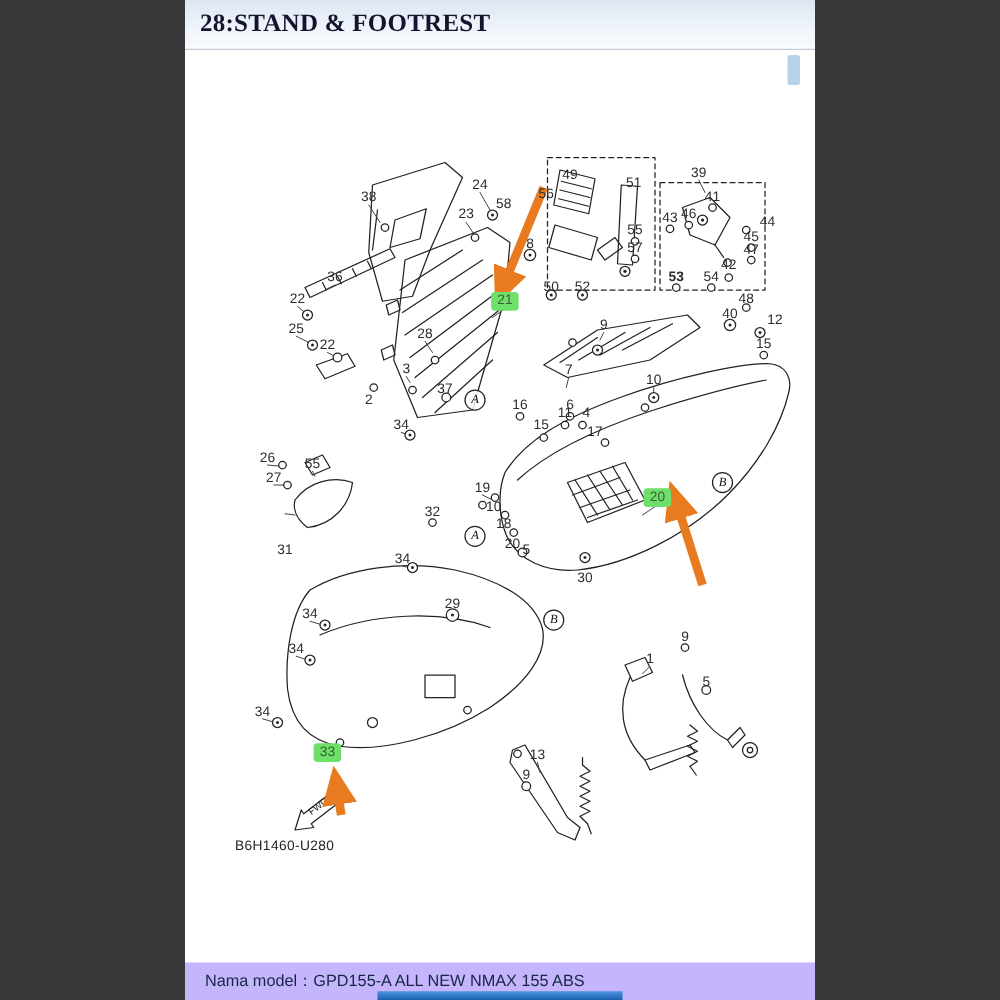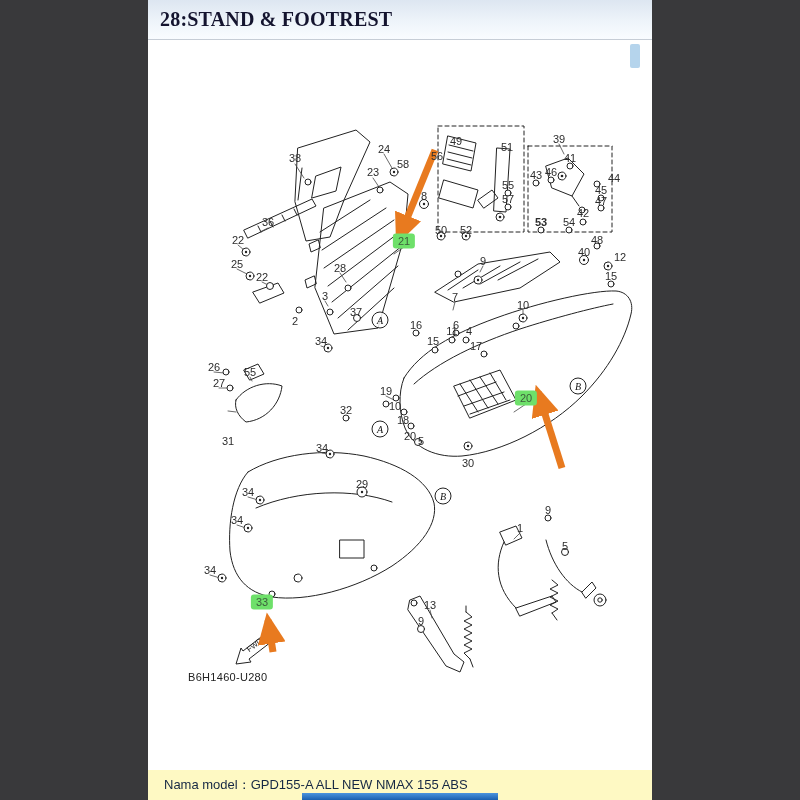--- a/index.html
+++ b/index.html
@@ -13,21 +13,21 @@
   .scroll-thumb{position:absolute;top:44px;right:12px;width:10px;height:24px;background:#b5d4ec;border-radius:2px;}
   .diagram{position:absolute;top:40px;left:0;width:504px;height:730px;}
   svg.art{position:absolute;left:0;top:0;}
   .callout{position:absolute;transform:translate(-50%,-50%);font-size:11px;line-height:1;
     color:#2d2d2d;white-space:nowrap;}
   .callout.hl{padding:2px 5px;border-radius:3px;color:#3c5c3c;}
   .refmark{position:absolute;width:17px;height:17px;box-sizing:border-box;border:1.2px solid #222;
     border-radius:50%;transform:translate(-50%,-50%);display:flex;align-items:center;justify-content:center;
     font-size:10px;font-style:italic;font-family:"Liberation Serif",serif;color:#111;background:rgba(255,255,255,.85);}
   .part-code{position:absolute;left:40px;top:631px;width:130px;text-align:left;font-size:11px;color:#222;letter-spacing:.3px;}
-  .ftr{position:absolute;bottom:0;left:0;right:0;height:30px;background:#fef9c3;
+  .ftr{position:absolute;bottom:0;left:0;right:0;height:30px;background:#c4b5fd;
     display:flex;align-items:center;padding-left:16px;box-sizing:border-box;}
   .ftr .model{font-size:13px;color:#152743;}
   .bottom-strip{position:absolute;bottom:0;left:50%;transform:translateX(-50%);width:196px;height:7px;
     background:linear-gradient(180deg,#4b94dd,#1a5fb0);}
   svg text{font-family:"Liberation Sans",sans-serif;}
 </style>
 </head>
 <body>
 
 <div class="stage">

